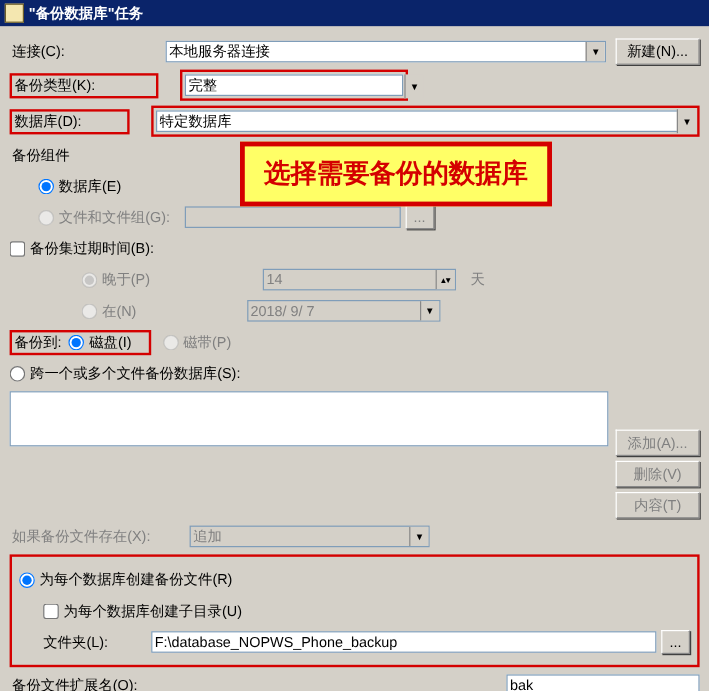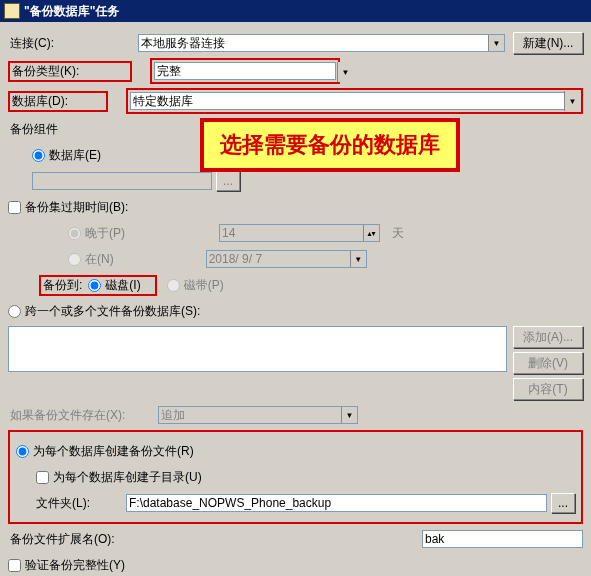--- a/index.html
+++ b/index.html
@@ -106,20 +106,21 @@
     width: 100%;
     height: 46px;
     background: #fff;
     border: 1px solid #7f9db9;
   }
   .sidebtns {
     display: flex;
     flex-direction: column;
     gap: 4px;
     margin-left: 6px;
+    margin-top: 32px;
   }
   .indent { margin-left: 24px; }
   .browse-btn {
     width: 24px; height: 20px; min-width: 24px;
     padding: 0; margin-left: 4px;
   }
 </style>
 </head>
 <body>
 
@@ -165,20 +166,24 @@
   <div class="row">
     <span class="lbl">备份组件</span>
   </div>
   <div class="row indent">
     <label class="radio">
         <input type="radio" checked="" style="">
         <span>数据库(E)</span>
       </label>
   </div>
   <div class="row indent disabled-text">
+    <label class="radio">
+        <input type="radio" disabled="" style="">
+        <span>文件和文件组(G):</span>
+      </label>
     <input class="txt disabled-text" style="flex: 0 0 180px; background: rgb(212, 208, 200);" disabled="">
     <button class="btn browse-btn disabled" disabled="">...</button>
   </div>
 
   <div class="row">
     <label class="check">
         <input type="checkbox" style="">
         <span>备份集过期时间(B):</span>
       </label>
   </div>
@@ -200,21 +205,21 @@
         <span>在(N)</span>
       </label>
     <span style="width:80px;"></span>
     <div class="sel-wrap" style="flex:0 0 140px;">
       <input class="sel disabled-text" disabled="" style="background: rgb(212, 208, 200);" value="2018/ 9/ 7">
       <span class="arrow">▼</span>
     </div>
   </div>
 
   <div class="row">
-    <span class="redbox-label" style="display:inline-flex; align-items:flex-start;margin-left:31px;">
+    <span class="redbox-label" style="display:inline-flex; align-items:flex-start;">
       <span>备份到:</span>
       <label class="radio" style="margin-left:6px;">
           <input type="radio" checked="" style="">
           <span>磁盘(I)</span>
         </label>
     </span>
     <label class="radio disabled-text" style="margin-left:10px;">
         <input type="radio" disabled="" style="">
         <span>磁带(P)</span>
       </label>

